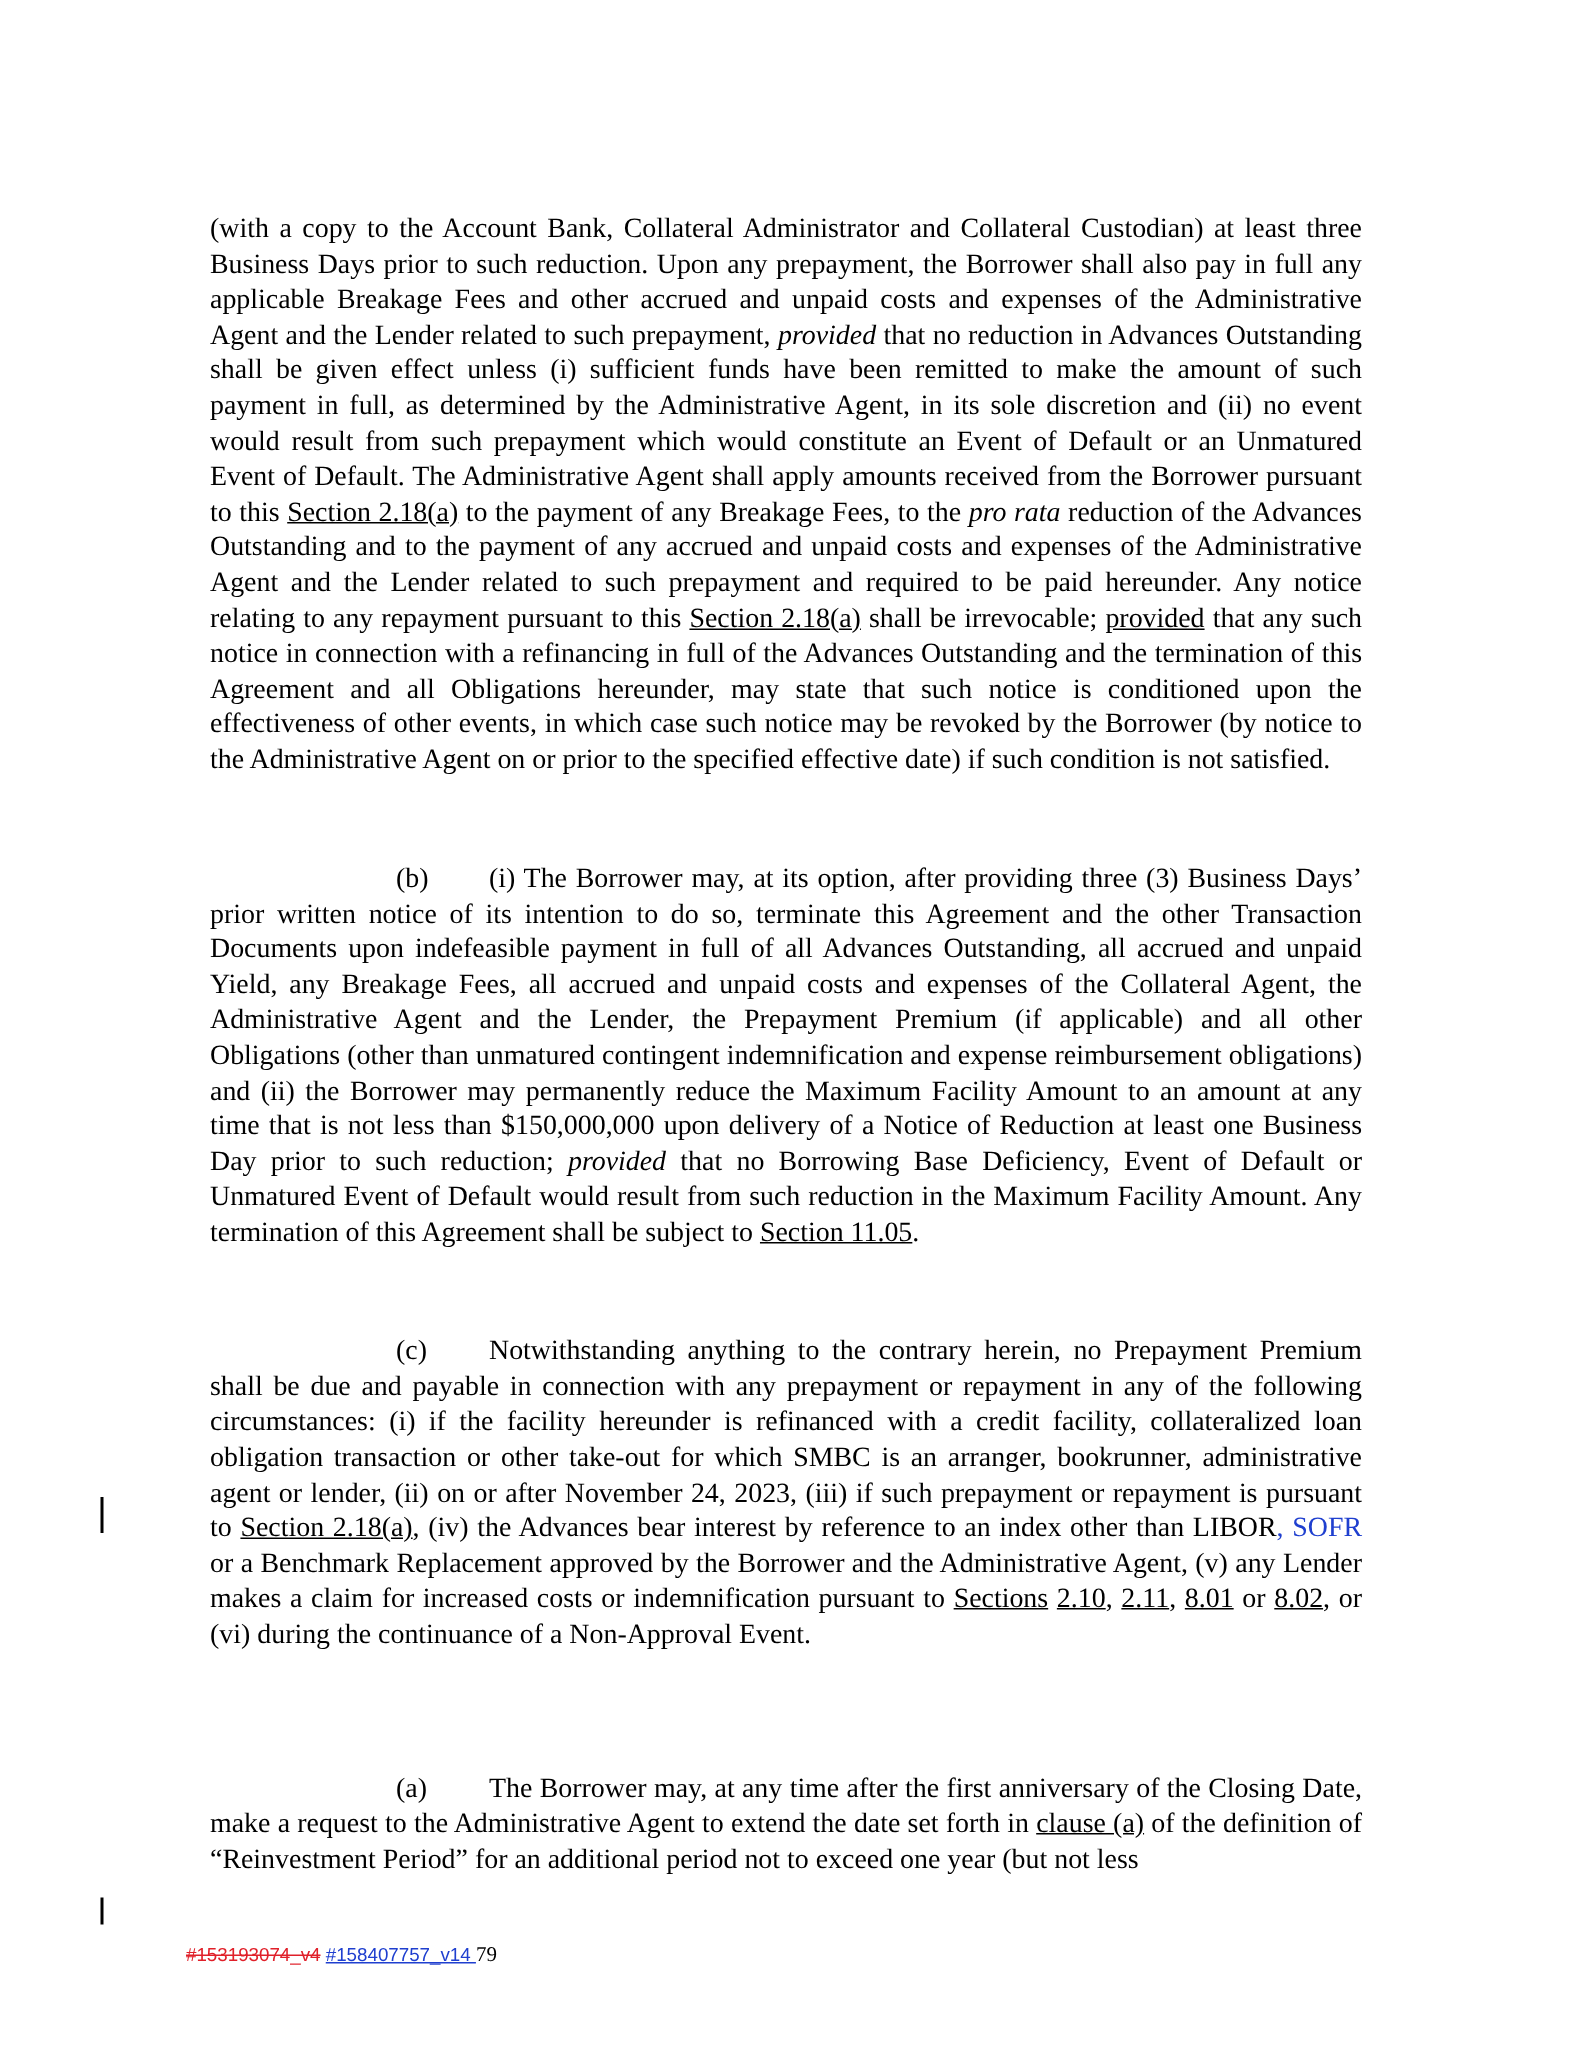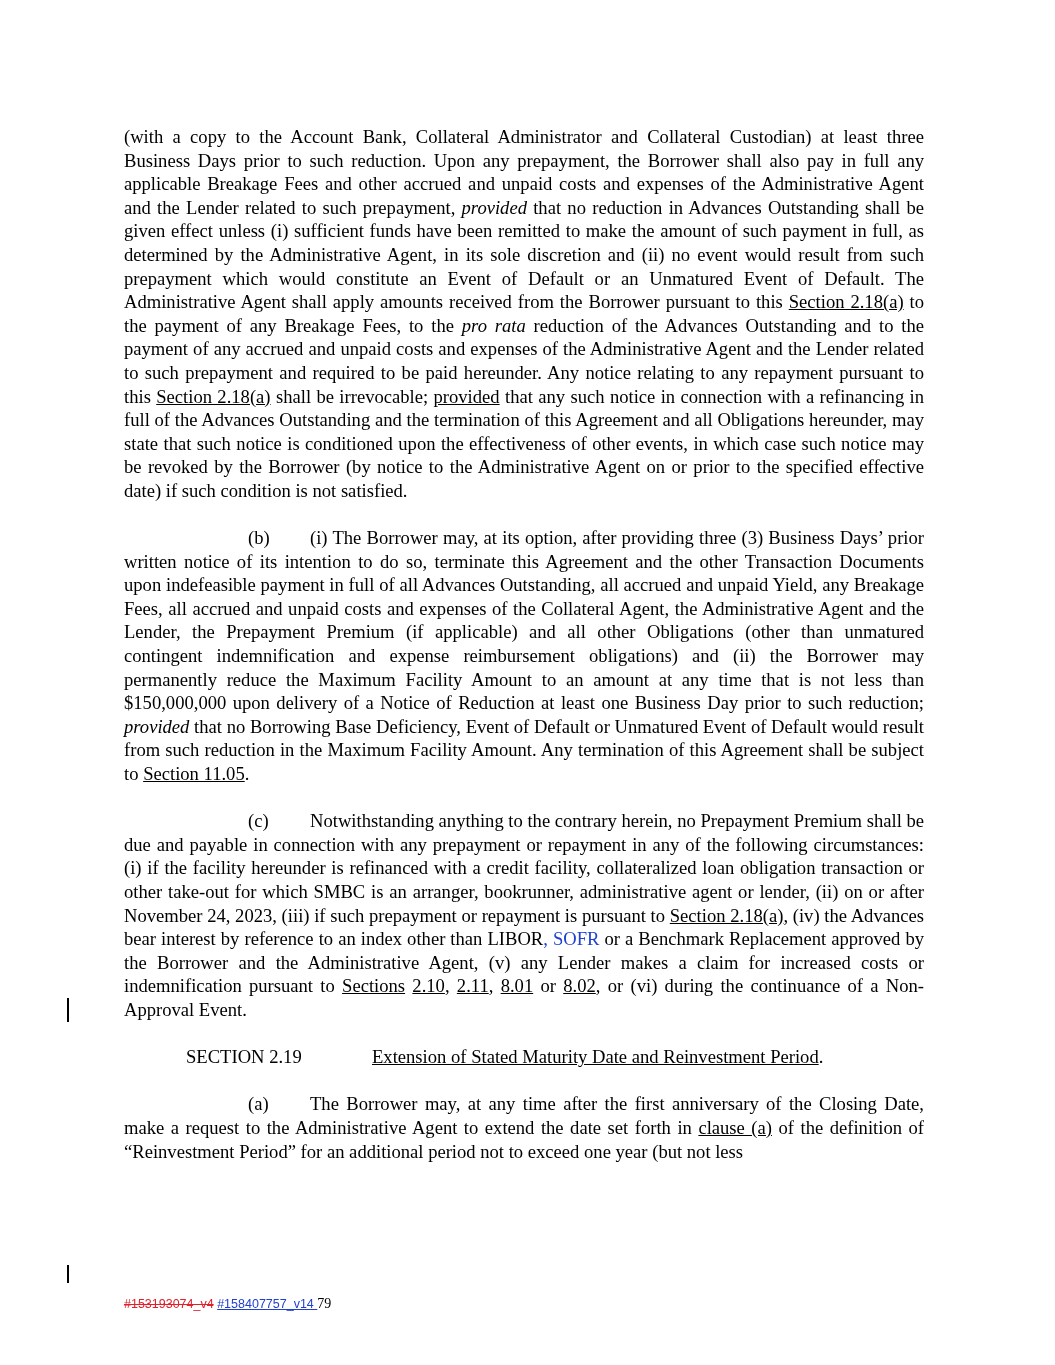--- a/index.html
+++ b/index.html
@@ -2,21 +2,21 @@
 <html><head>
 <meta charset="utf-8">
 <style>
   html, body { margin: 0; padding: 0; background: #ffffff; }
   body { width: 1055px; height: 1365px; position: relative; overflow: hidden; }
   .page {
     position: absolute; left: 124px; top: 125px; width: 800px;
     font-family: "Liberation Serif", serif; font-size: 18.6px; line-height: 23.6px;
     color: #000; text-align: justify;
   }
-  .page p { margin: 0; }
+  .page p { margin: 16px; }
   .para-gap { height: 23.6px; }
   .label-text { display: inline-block; width: 62px; }
   .u { text-decoration: underline; }
   .i { font-style: italic; }
   .ins { color: #1f3fcf; text-decoration-style: double; }
   .section-head { padding-left: 62px; text-align: left; }
   .section-num { display: inline-block; width: 186px; }
   .change-bar { position: absolute; left: 67px; width: 2px; background: #000; }
   .footer {
     position: absolute; left: 124px; top: 1296px;
@@ -39,21 +39,20 @@
   <div class="para-gap"></div>
 
   <p><span style="display:inline-block;width:124px;"></span><span class="label-text">(b)</span><span>(i) The Borrower may, at its option, after providing three (3) Business Days’ prior written notice of its intention to do so, terminate this Agreement and the other Transaction Documents upon indefeasible payment in full of all Advances Outstanding, all accrued and unpaid Yield, any Breakage Fees, all accrued and unpaid costs and expenses of the Collateral Agent, the Administrative Agent and the Lender, the Prepayment Premium (if applicable) and all other Obligations (other than unmatured contingent indemnification and expense reimbursement obligations) and (ii) the Borrower may permanently reduce the Maximum Facility Amount to an amount at any time that is not less than $150,000,000 upon delivery of a Notice of Reduction at least one Business Day prior to such reduction; </span><span class="i">provided</span><span> that no Borrowing Base Deficiency, Event of Default or Unmatured Event of Default would result from such reduction in the Maximum Facility Amount.  Any termination of this Agreement shall be subject to </span><span class="u">Section 11.05</span><span>.</span></p>
 
   <div class="para-gap"></div>
 
   <p><span style="display:inline-block;width:124px;"></span><span class="label-text">(c)</span><span>Notwithstanding anything to the contrary herein, no Prepayment Premium shall be due and payable in connection with any prepayment or repayment in any of the following circumstances:  (i) if the facility hereunder is refinanced with a credit facility, collateralized loan obligation transaction or other take-out for which SMBC is an arranger, bookrunner, administrative agent or lender, (ii) on or after November 24, 2023, (iii) if such prepayment or repayment is pursuant to </span><span class="u">Section 2.18(a)</span><span>, (iv) the Advances bear interest by reference to an index other than LIBOR</span><span class="ins">, SOFR</span><span> or a Benchmark Replacement approved by the Borrower and the Administrative Agent, (v) any Lender makes a claim for increased costs or indemnification pursuant to </span><span class="u">Sections</span> <span class="u">2.10</span><span>, </span><span class="u">2.11</span><span>, </span><span class="u">8.01</span><span> or </span><span class="u">8.02</span><span>, or (vi) during the continuance of a Non-Approval Event.</span></p>
 
   <div class="para-gap"></div>
 
-  <p class="section-head"><span class="section-num">SECTION 2.19</span><span class="u">Extension of Stated Maturity Date and Reinvestment Period</span><span>.</span></p>
 
   <div class="para-gap"></div>
 
   <p><span style="display:inline-block;width:124px;"></span><span class="label-text">(a)</span><span>The Borrower may, at any time after the first anniversary of the Closing Date, make a request to the Administrative Agent to extend the date set forth in </span><span class="u">clause (a)</span><span> of the definition of “Reinvestment Period” for an additional period not to exceed one year (but not less</span></p>
 
 </div>
 
 <div class="footer">
   <span class="del">#153193074_v4</span>
   <span class="insf">#158407757_v14 </span><span class="pg">79</span>

